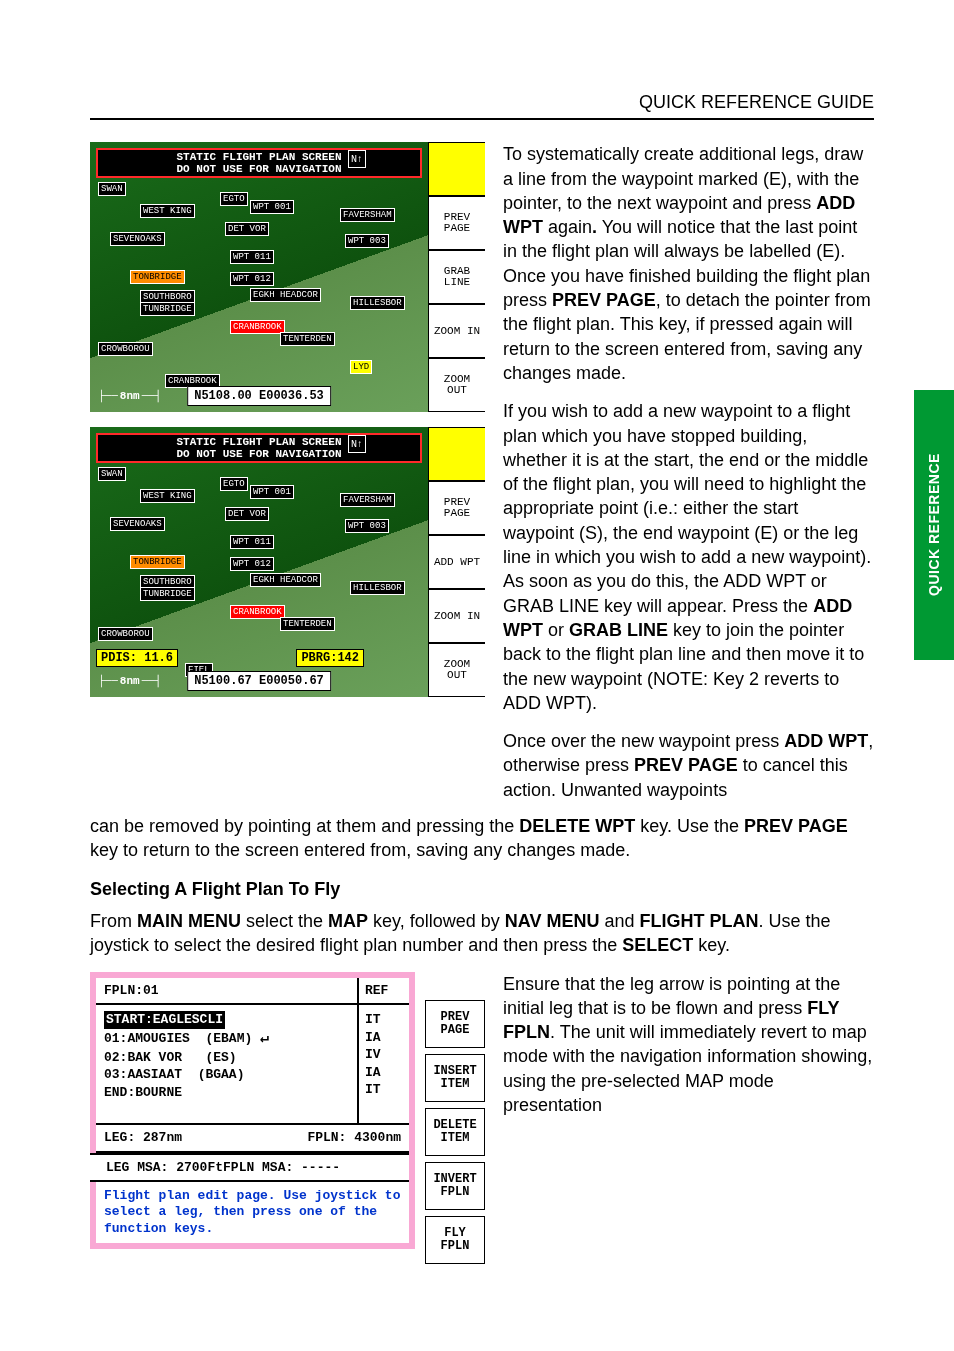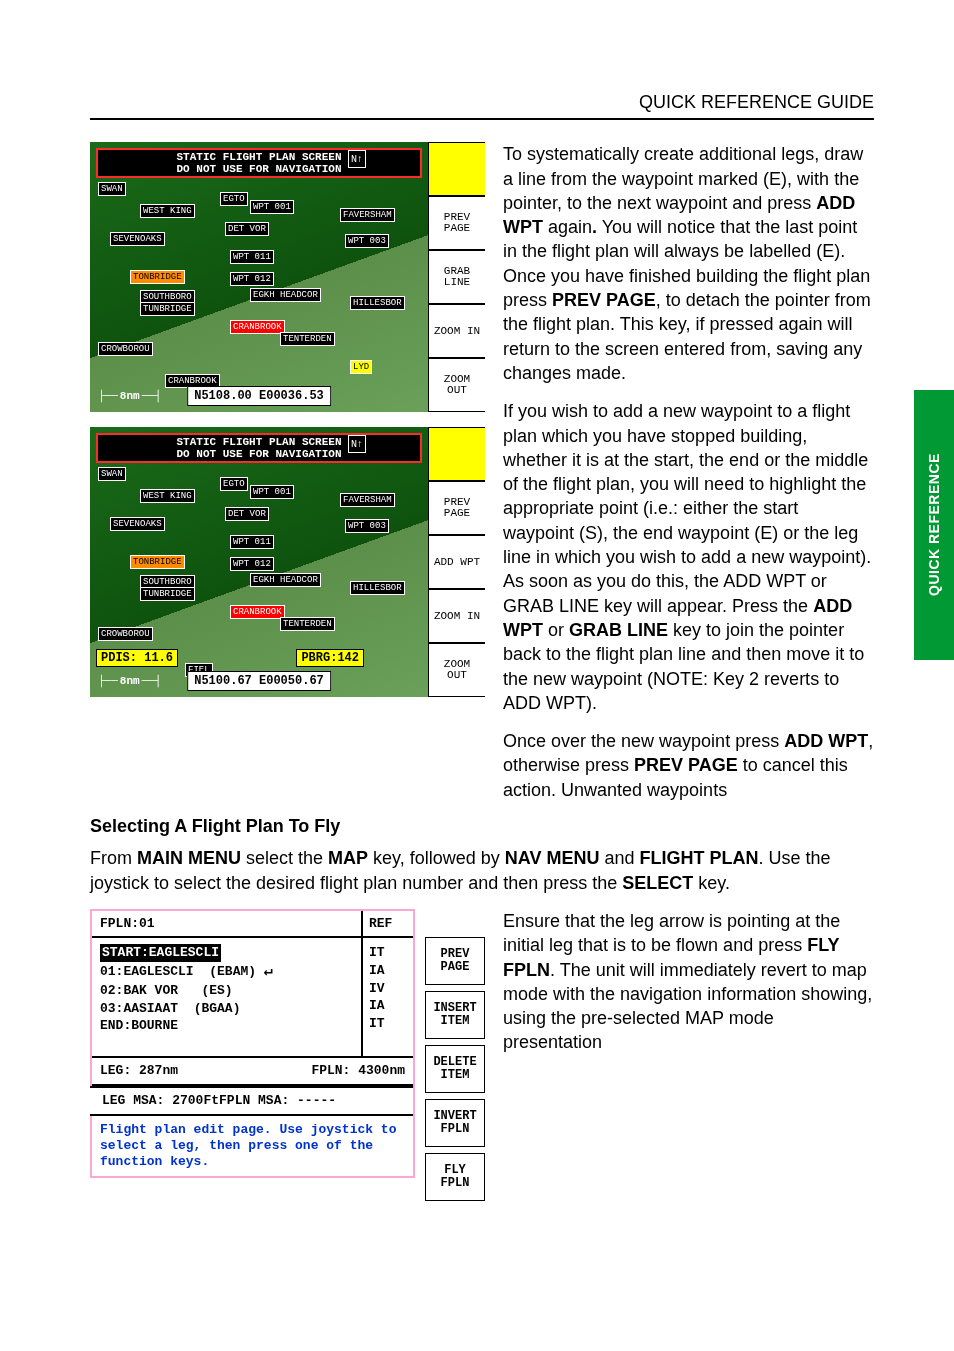--- a/index.html
+++ b/index.html
@@ -189,21 +189,21 @@
   }
   .fpln-wrap {
     width: 395px;
     position: relative;
     font-family: "Courier New", monospace;
     font-size: 13px;
     font-weight: bold;
   }
   .fpln-main {
     width: 325px;
-    border: 2px solid #f9a8d4;
+    border: 6px solid #f9a8d4;
     background: #fff;
     float: left;
   }
   .fpln-header {
     display: flex;
     border-bottom: 2px solid #000;
   }
   .fpln-header .name {
     flex: 1;
     padding: 4px 8px;
@@ -382,40 +382,43 @@
       </p>
       <p>
         <span>If you wish to add a new waypoint to a flight plan which you have stopped building, whether it is at the start, the end or the middle of the flight plan, you will need to highlight the appropriate point (i.e.: either the start waypoint (S), the end waypoint (E) or the leg line in which you wish to add a new waypoint).  As soon as you do this, the ADD WPT or GRAB LINE key will appear.  Press the </span><b>ADD WPT</b><span> or </span><b>GRAB LINE</b><span> key to join the pointer back to the flight plan line and then move it to the new waypoint (NOTE: Key 2 reverts to ADD WPT).</span>
       </p>
       <p style="margin-bottom:0">
         <span>Once over the new waypoint press </span><b>ADD WPT</b><span>, otherwise press </span><b>PREV PAGE</b><span> to cancel this action.  Unwanted waypoints </span>
       </p>
     </div>
   </div>
 
+  <p>
+    <span>can be removed by pointing at them and pressing the </span><b>DELETE WPT</b><span> key.  Use the </span><b>PREV PAGE</b><span> key to return to the screen entered from, saving any changes made.</span>
+  </p>
 
   <h3 class="sect">Selecting A Flight Plan To Fly</h3>
 
   <p>
     <span>From </span><b>MAIN MENU</b><span> select the </span><b>MAP</b><span> key, followed by </span><b>NAV MENU</b><span> and </span><b>FLIGHT PLAN</b><span>.  Use the joystick to select the desired flight plan number and then press the </span><b>SELECT</b><span> key.</span>
   </p>
 
   <div class="bottom-layout">
     <div class="fpln-col">
       <div class="fpln-wrap">
 
         <div class="fpln-main">
           <div class="fpln-header">
             <div class="name">FPLN:01</div>
             <div class="ref">REF</div>
           </div>
           <div class="fpln-list">
             <div class="items">
               <div><span class="fpln-start">START:EAGLESCLI</span></div>
-              <div><span>01:EAGLESCLI</span>&nbsp;&nbsp;<span>(EBAM)</span> <span class="arrow-sym">↵</span></div>
+              <div><span>01:AMOUGIES</span>&nbsp;&nbsp;<span>(EBAM)</span> <span class="arrow-sym">↵</span></div>
               <div><span>02:BAK VOR</span>&nbsp;&nbsp;&nbsp;<span>(ES)</span></div>
               <div><span>03:AASIAAT</span>&nbsp;&nbsp;<span>(BGAA)</span></div>
               <div>END:BOURNE</div>
             </div>
             <div class="refs">
               <div>IT</div>
               <div>IA</div>
               <div>IV</div>
               <div>IA</div>
               <div>IT</div>

